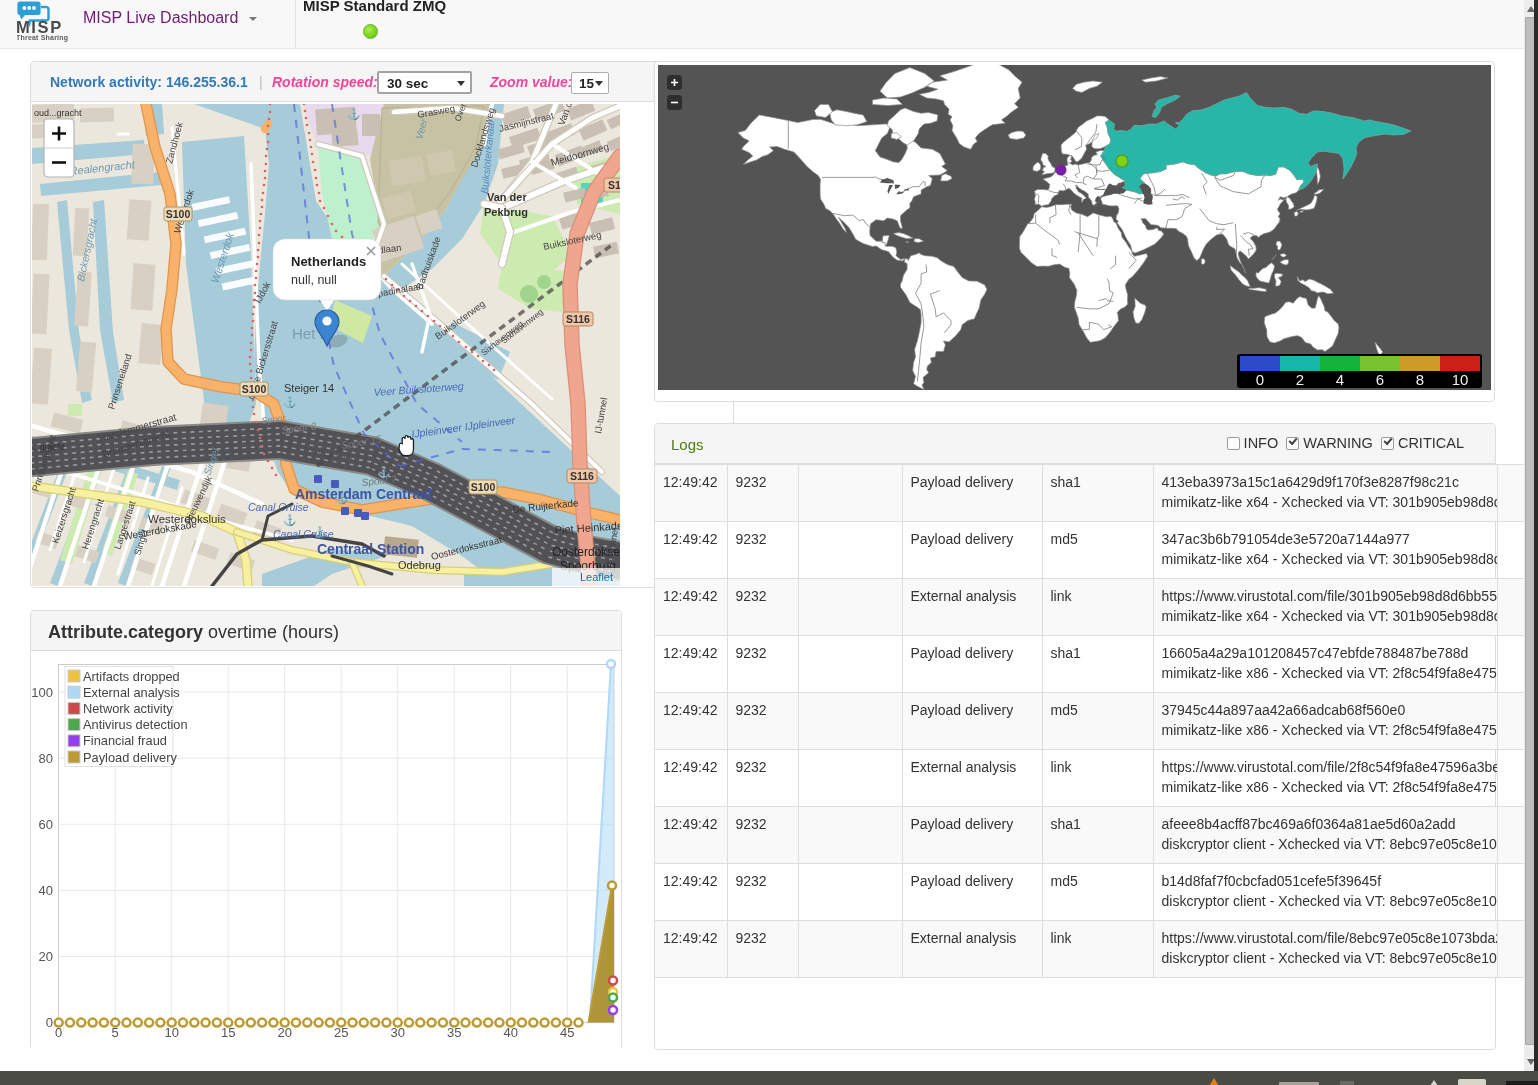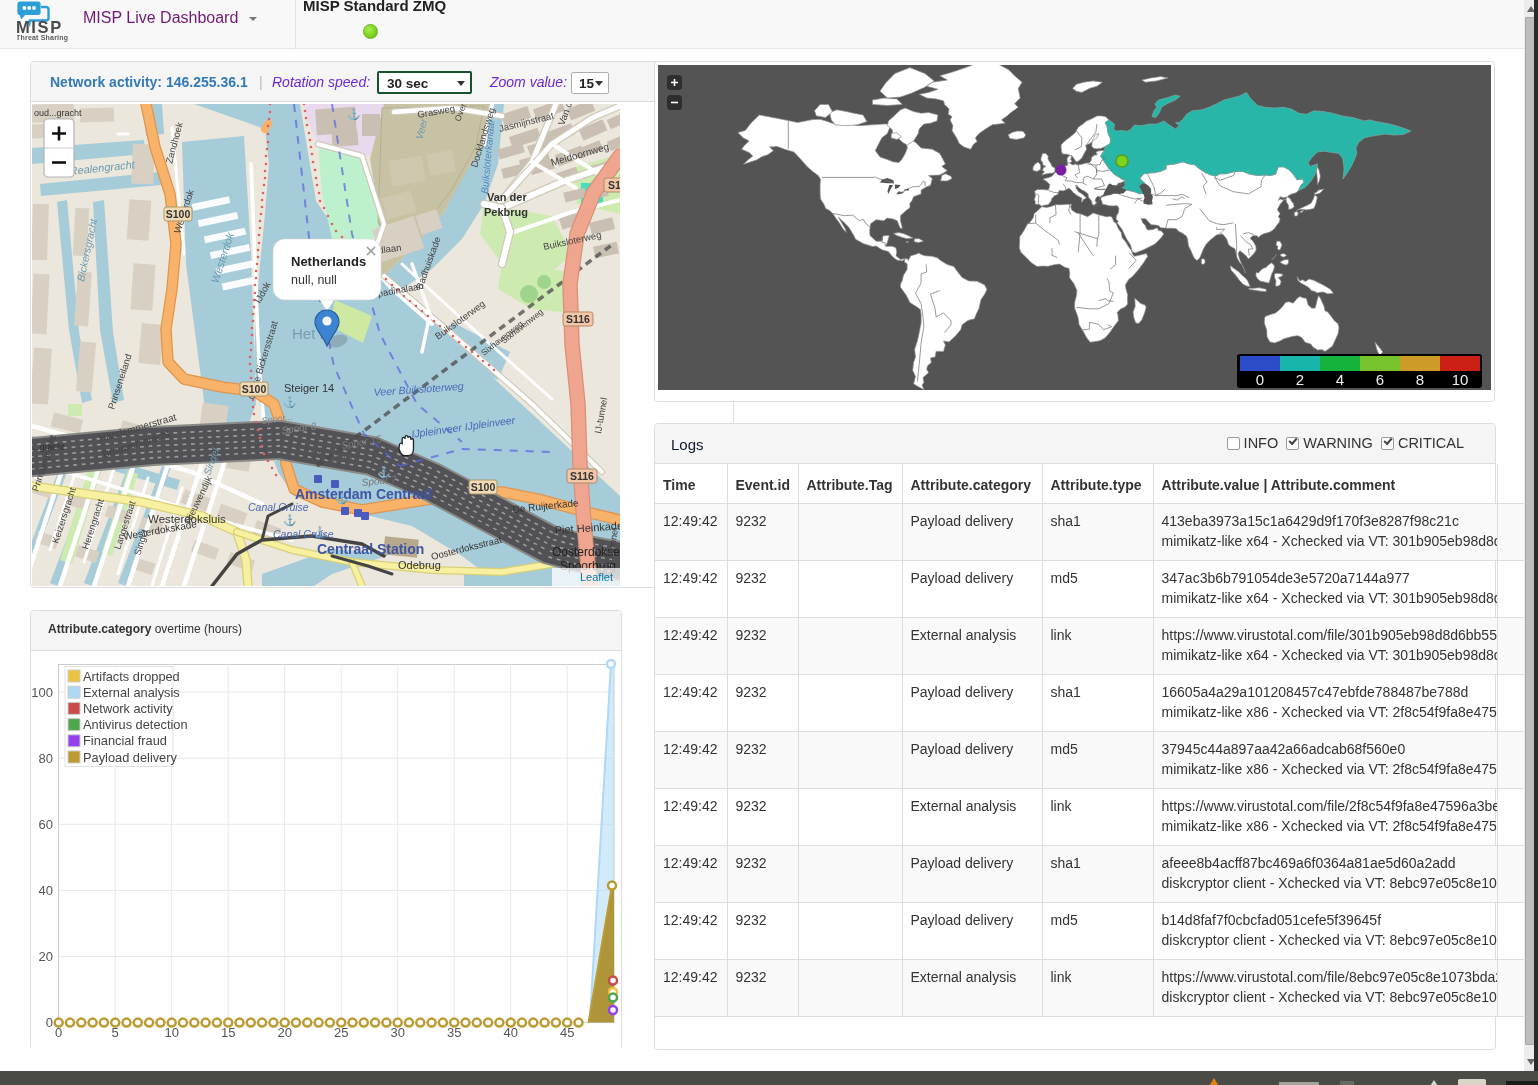--- a/index.html
+++ b/index.html
@@ -13,35 +13,35 @@
 #zmqtitle{position:absolute;left:303px;top:-3px;font-size:15px;font-weight:bold;color:#222;white-space:nowrap}
 #zmqdot{position:absolute;left:363px;top:24px;width:15px;height:15px;border-radius:50%;
  background:radial-gradient(circle at 38% 35%, #a6ef4e 0%, #7fd321 55%, #5cb00e 100%);border:1px solid #69b427}
 .panel{position:absolute;background:#fff;border:1px solid #ddd;border-radius:4px}
 .phead{background:#f5f5f5;border-bottom:1px solid #ddd;border-radius:3px 3px 0 0;position:absolute;left:0;top:0;right:0}
 #p1{left:30px;top:61px;width:704px;height:527px}
 #p1 .phead{height:40px}
 #p1h{position:absolute;left:0;top:0;right:0;height:40px;font-size:14px}
 #p1h .it{position:absolute;top:12px;white-space:nowrap}
 #na{color:#337ab7;font-weight:bold}
-.lbl{font-style:italic;font-weight:normal;color:#6d28d9}
+.lbl{font-style:italic;font-weight:bold;color:#ec4899}
 .sel{display:inline-block;background:#fff;border:1px solid #adadad;border-radius:2px;
  font-weight:bold;font-size:13.5px;color:#222;position:relative;text-align:left}
 .sel .ar{position:absolute;right:5px;top:50%;margin-top:-2px;width:0;height:0;
  border-left:4px solid transparent;border-right:4px solid transparent;border-top:5px solid #333}
-#sel1{position:absolute;left:346px;top:9px;width:95px;height:23px;padding:3px 0 0 8px;border:2px solid #14532d}
+#sel1{position:absolute;left:346px;top:9px;width:95px;height:23px;padding:3px 0 0 8px;border:2px solid #a3a3a3}
 #sel2{position:absolute;left:540px;top:10px;width:38px;height:22px;padding:3px 0 0 7px}
 #zl{position:absolute;left:459px;top:12px}
 #p2{left:30px;top:610px;width:592px;height:440px}
 #p2 .phead{height:40px}
-#p2h{position:absolute;left:17px;top:11px;font-size:12px;color:#333}
+#p2h{position:absolute;left:17px;top:11px;font-size:18px;color:#333}
 #p3{left:654px;top:61px;width:841px;height:341px}
 #p4{left:654px;top:423px;width:842px;height:627px;border-radius:4px 4px 4px 4px}
 #p4 .phead{height:40px}
-#p4h{position:absolute;left:16px;top:12px;font-size:15px;color:#0f172a}
+#p4h{position:absolute;left:16px;top:12px;font-size:15px;color:#4d7c0f}
 #cbx{position:absolute;right:31px;top:11px;font-size:14.5px;color:#333}
 .cb{display:inline-block;width:13px;height:13px;border:1px solid #9a9a9a;border-radius:2px;background:#fdfdfd;
  vertical-align:-2px;margin-right:4px;position:relative}
 .cb.ck:after{content:"";position:absolute;left:2px;top:0px;width:6px;height:3px;
  border-left:2px solid #444;border-bottom:2px solid #444;transform:rotate(-48deg)}
 #logtbl{position:absolute;left:0px;top:40px;width:884px;border-collapse:collapse;font-size:14px;color:#333;table-layout:fixed}
 #logtbl th,#logtbl td{border:1px solid #ddd;vertical-align:top;padding:8px;line-height:1.42857;
  white-space:nowrap;overflow:hidden}
 #logtbl th{font-weight:bold;text-align:left;border-top:none;padding:12px 8px 7px}
 #logtbl tr.od td{background:#f9f9f9}
@@ -1079,29 +1079,20 @@
       <colgroup>
 <col style="width:72px">
         <col style="width:71px">
         <col style="width:104px">
         <col style="width:140px">
 <col style="width:111px">
         <col style="width:344px">
         <col style="width:42px">
       </colgroup>
 <tbody>
-        <tr>
-          <th>Time</th>
-          <th>Event.id</th>
-          <th>Attribute.Tag</th>
-          <th>Attribute.category</th>
-          <th>Attribute.type</th>
-<th>Attribute.value | Attribute.comment</th>
-          <th>&nbsp;</th>
-        </tr>
 <tr class="od">
           <td>12:49:42</td>
           <td>9232</td>
           <td>&nbsp;</td>
           <td>Payload delivery</td>
           <td>sha1</td>
           <td>413eba3973a15c1a6429d9f170f3e8287f98c21c<br>mimikatz-like x64 - Xchecked via VT: 301b905eb98d8d6bb559c04bde1586cb8189de53</td>
           <td>&nbsp;</td>
         </tr>
         <tr>

